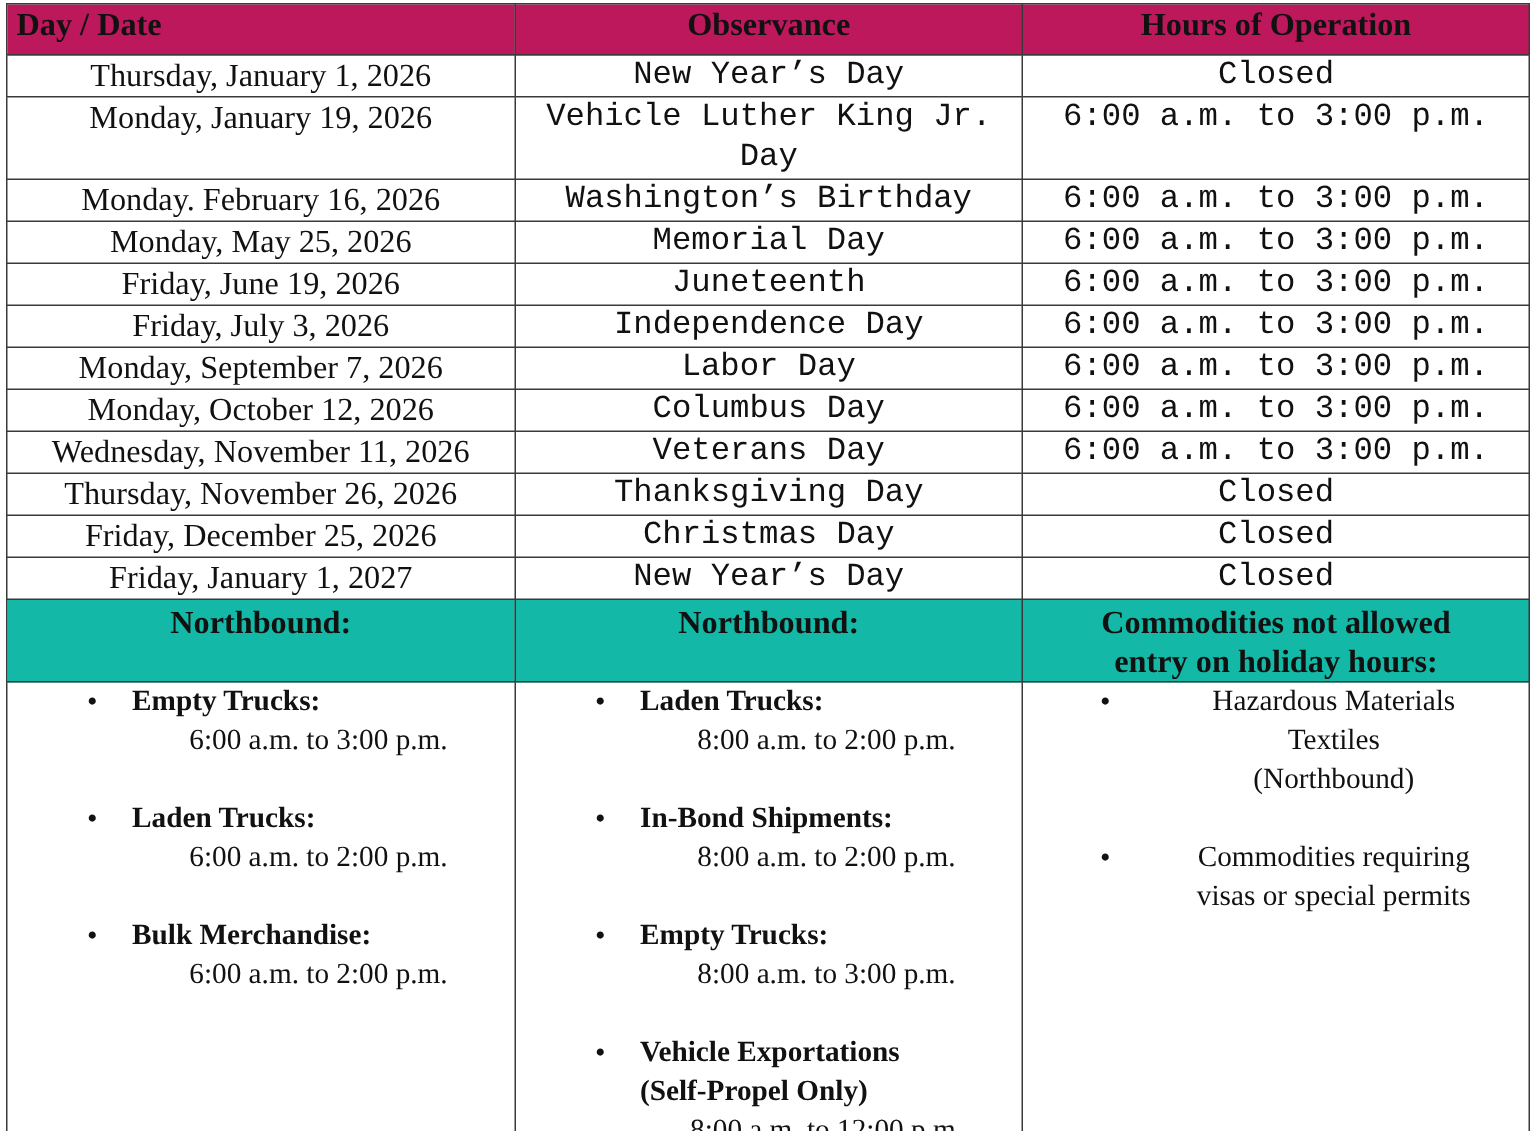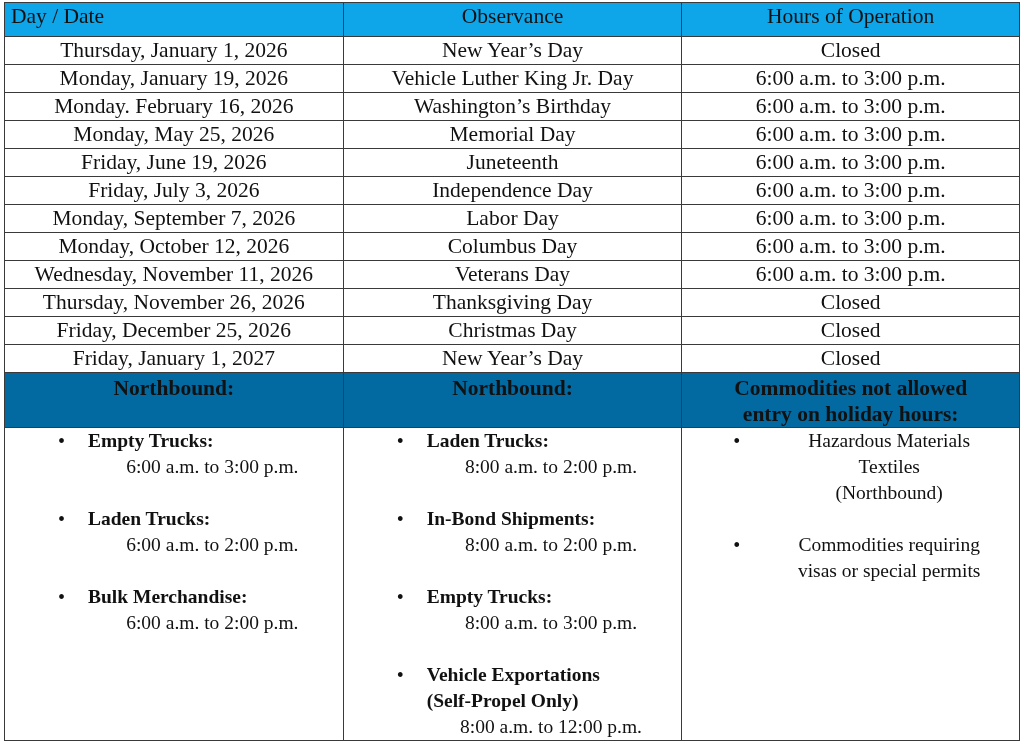--- a/index.html
+++ b/index.html
@@ -14,26 +14,26 @@
     }
     table.sched td, table.sched th {
       border: 1.5px solid #3a3a3a;
       padding: 0 6px;
       line-height: 26px;
       vertical-align: top;
     }
     col.c1 { width: 339px; }
     col.c2 { width: 339px; }
     col.c3 { width: 338px; }
-    th.hdr { background: #0ea5e9; font-weight: normal; text-align: center; height: 33px; line-height: 30px; }
+    th.hdr { background: #be185d; font-weight: bold; text-align: center; height: 33px; line-height: 30px; }
     th.hdr.left { text-align: left; }
     tr.row td { height: 26px; line-height: 27px; }
     td.date { text-align: center; }
-    td.center { text-align: center; }
-    tr.sub th { background: #0369a1; font-weight: bold; text-align: center; line-height: 26px; height: 52px; vertical-align: top; padding-top: 2px; }
+    td.center { text-align: center; font-family: Liberation Mono, monospace; }
+    tr.sub th { background: #14b8a6; font-weight: bold; text-align: center; line-height: 26px; height: 52px; vertical-align: top; padding-top: 2px; }
     td.list { height: 310px; font-size: 19.5px; line-height: 25px; padding-top: 4px; }
     ul.bl { list-style: none; margin: 0; padding: 0; }
     ul.bl li { position: relative; margin-bottom: 26px; }
     ul.bl li:last-child { margin-bottom: 0; }
     .bullet { position: absolute; font-size: 20px; }
     .nb li { padding-left: 77px; }
     .nb .bullet { left: 47px; }
     .sb li { padding-left: 77px; }
     .sb .bullet { left: 47px; }
     .cm li { padding-left: 77px; }

